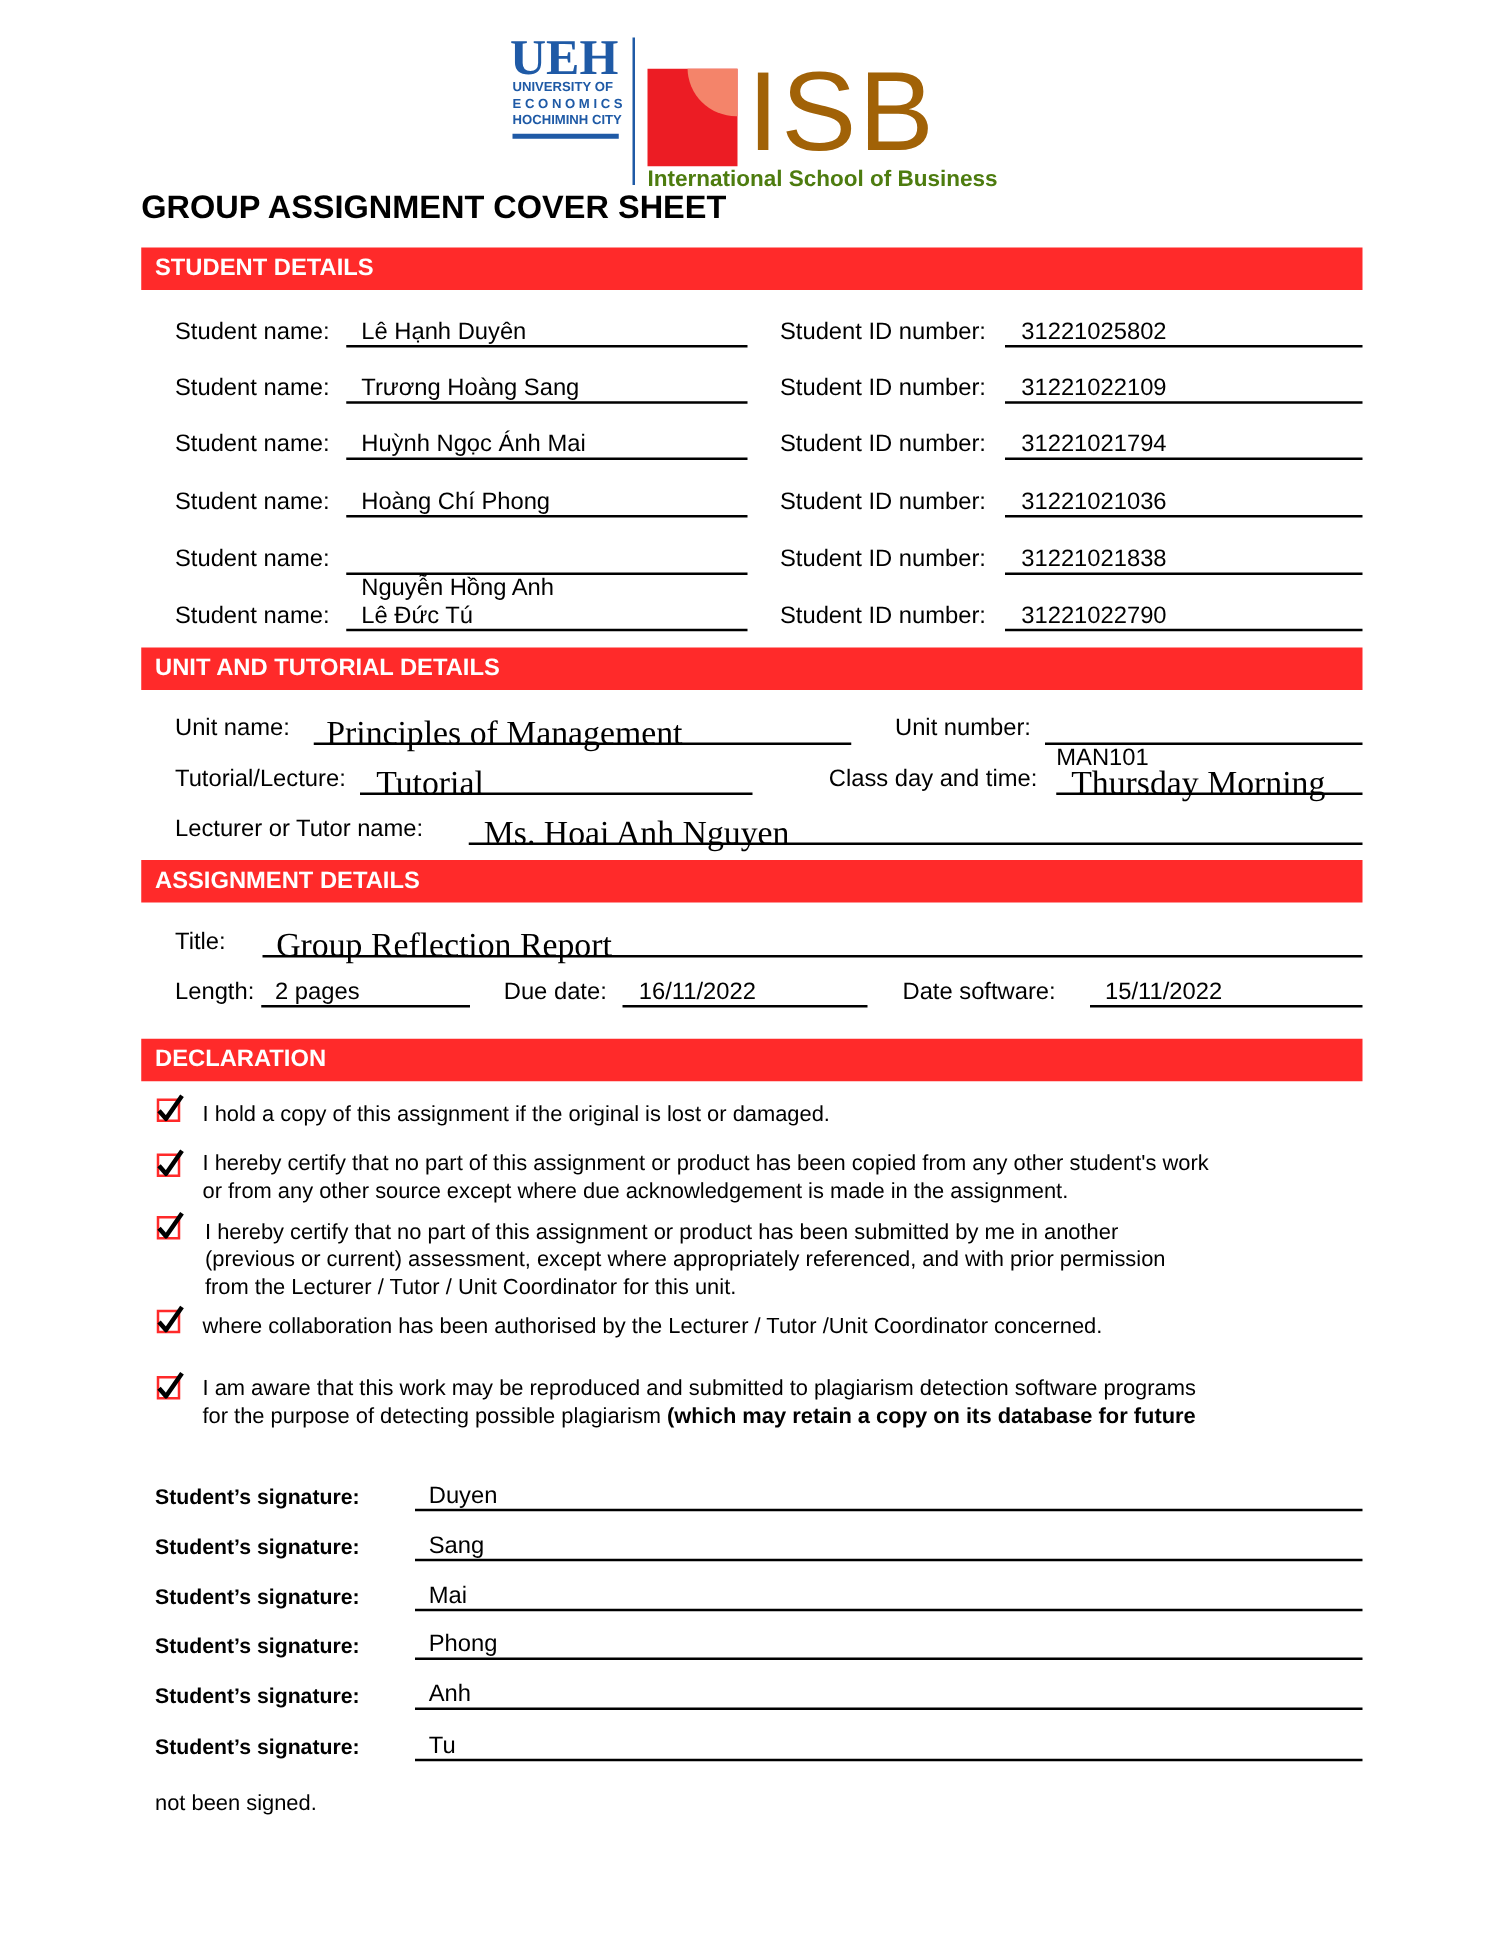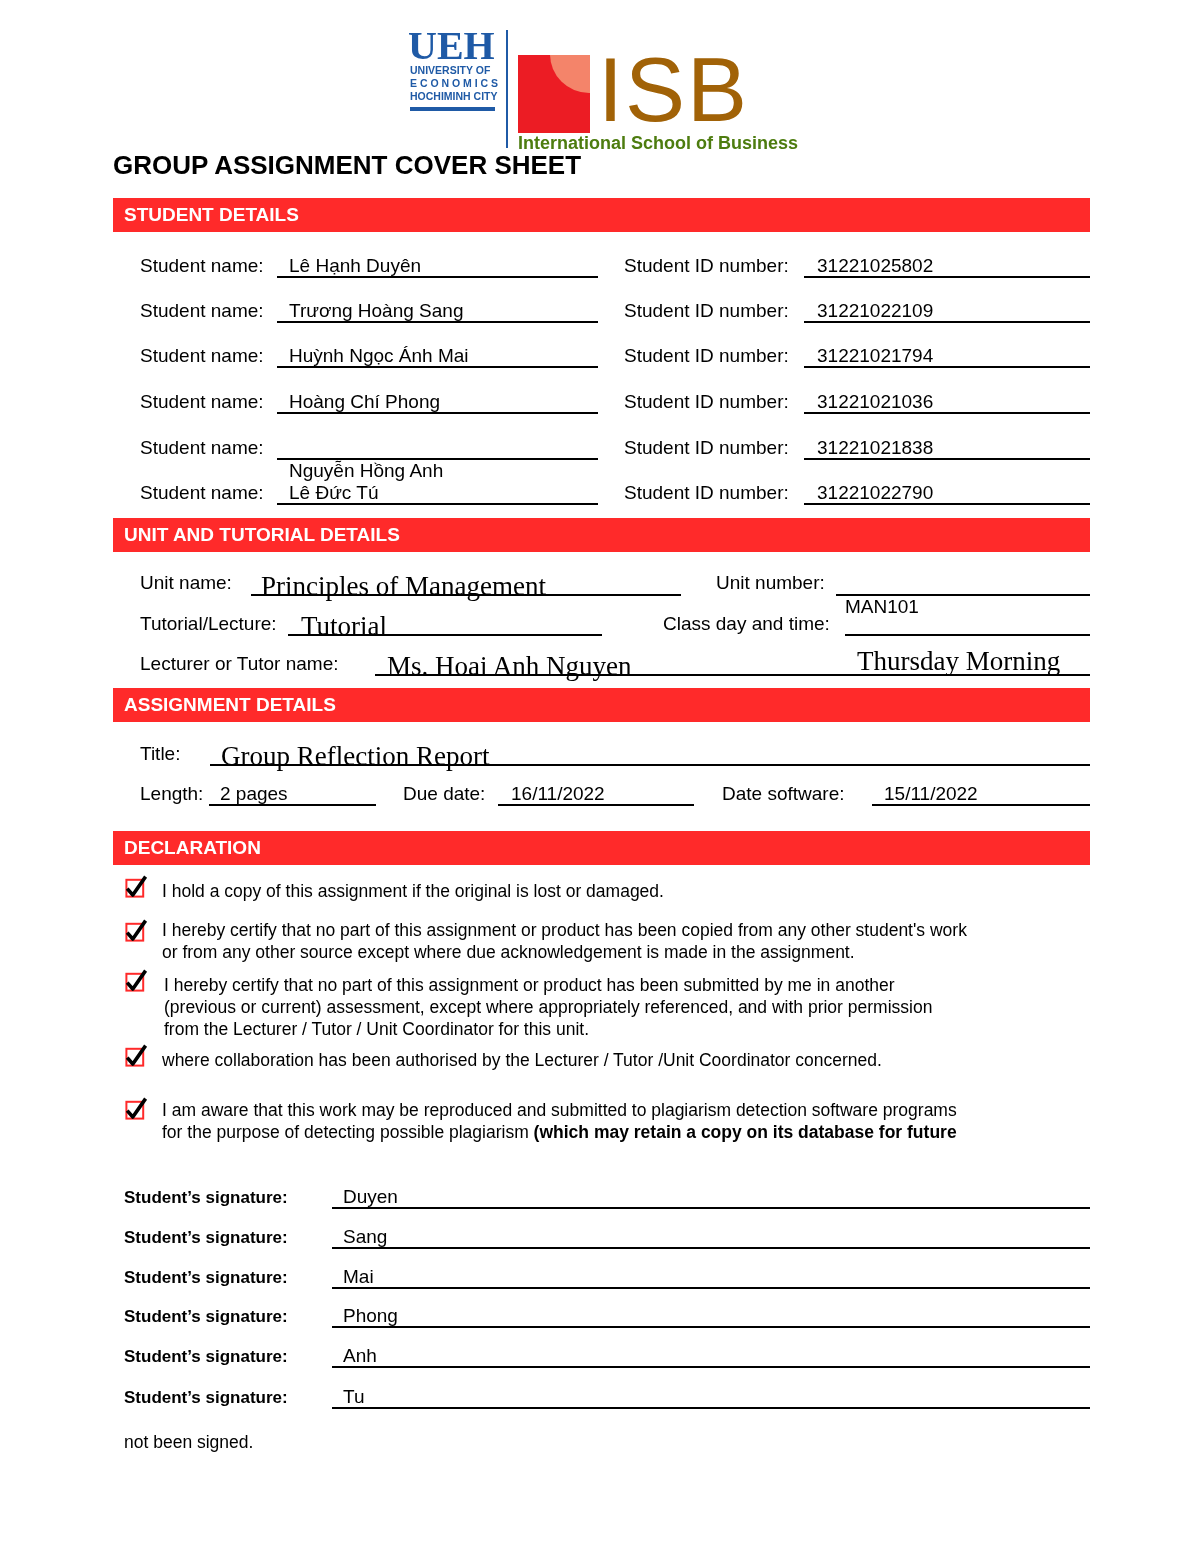--- a/index.html
+++ b/index.html
@@ -101,21 +101,21 @@
 <div class="abs lbl" style="left:700px; top:572px;">Unit number:</div>
 <div class="abs line" style="left:836px; top:594px; width:254px;"></div>
 <div class="abs val" style="left:845px; top:572px;margin-top:24px;">MAN101</div>
 
 <div class="abs lbl" style="left:124px; top:613px;">Tutorial/Lecture:</div>
 <div class="abs line" style="left:288px; top:634px; width:314px;"></div>
 <div class="abs val serif" style="left:301px; top:611px;">Tutorial</div>
 
 <div class="abs lbl" style="left:647px; top:613px;">Class day and time:</div>
 <div class="abs line" style="left:845px; top:634px; width:245px;"></div>
-<div class="abs val serif" style="left:857px; top:646px;">Thursday Morning</div>
+<div class="abs val serif" style="left:857px; top:611px;">Thursday Morning</div>
 
 <div class="abs lbl" style="left:124px; top:653px;">Lecturer or Tutor name:</div>
 <div class="abs line" style="left:375px; top:674px; width:715px;"></div>
 <div class="abs val serif" style="left:387px; top:651px;">Ms. Hoai Anh Nguyen</div>
 
 <div class="abs section-bar" style="top:688px;">ASSIGNMENT DETAILS</div>
 
 <div class="abs lbl" style="left:124px; top:743px;">Title:</div>
 <div class="abs line" style="left:210px; top:764px; width:880px;"></div>
 <div class="abs val serif" style="left:221px; top:741px;">Group Reflection Report</div>

